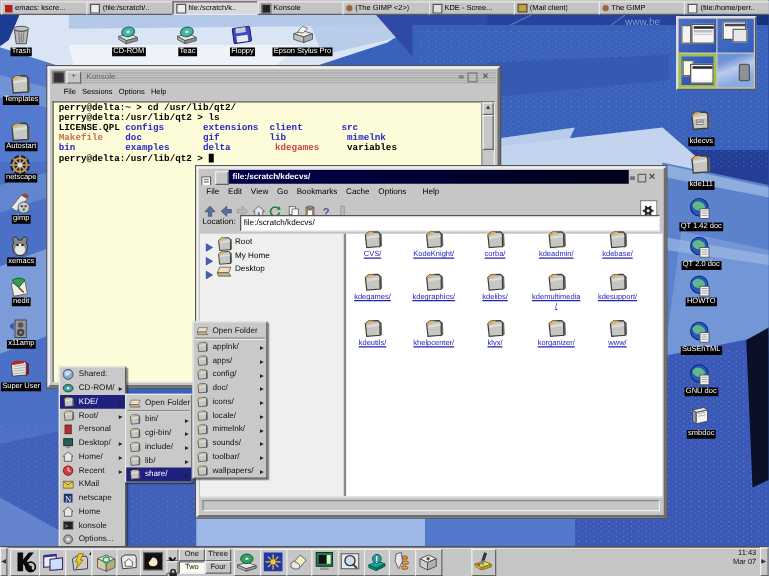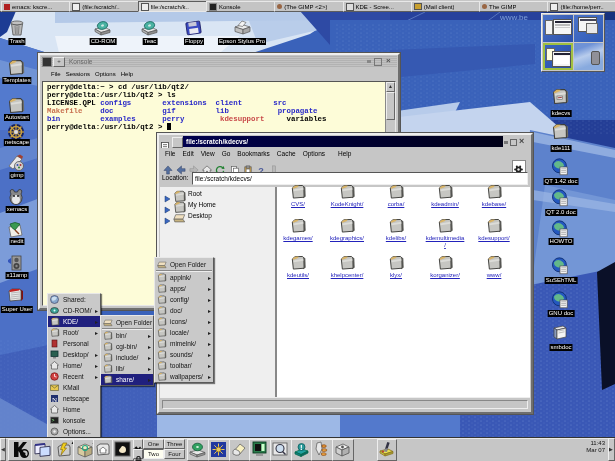--- a/index.html
+++ b/index.html
@@ -304,22 +304,22 @@
       <span>Help</span>
  </div>
  <div class="a" style="left:2px;top:26px;right:2px;bottom:2px;border:1px solid;border-color:#555 #e8e8e8 #e8e8e8 #555;background:#fdfcd8">
   <div class="a" style="right:0;top:0;width:9px;bottom:0;background:#c6c6c6;border-left:1px solid #888">
    <div class="a" style="left:0;top:0;width:7px;height:8px;background:#c6c6c6;border:1px solid;border-color:#eee #666 #666 #eee;font-size:5px;line-height:7px;text-align:center;color:#333">▲</div>
    <div class="a" style="left:0;top:10px;width:7px;height:26px;background:#c6c6c6;border:1px solid;border-color:#eee #666 #666 #eee"></div>
   </div>
   <pre style="position:absolute;left:4px;top:1px;margin:0;font-family:'Liberation Mono',monospace;font-size:7.4px;line-height:8px;font-weight:bold;color:#000"><span>perry@delta:~ &gt; cd /usr/lib/qt2/
 perry@delta:/usr/lib/qt2 &gt; ls
 LICENSE.QPL <span style="color:#2828c8">configs       extensions  client       src</span>
-<span style="color:#c87050">Makefile</span>    <span style="color:#2828c8">doc           gif         lib           propagate</span>
-<span style="color:#2828c8">bin         examples      perry        </span><span style="color:#c84848">kdesupport</span>     variables
+<span style="color:#c87050">Makefile</span>    <span style="color:#2828c8">doc           gif         lib           mimelnk</span>
+<span style="color:#2828c8">bin         examples      delta        </span><span style="color:#c84848">kdegames</span>     variables
 perry@delta:/usr/lib/qt2 &gt; <span style="display:inline-block;width:4.4px;height:7.4px;background:#000;vertical-align:-1px"></span></span></pre>
  </div>
 </div>
 <div class="win" style="left:157px;top:133px;width:376px;height:281px;box-sizing:border-box">
  <div class="a" style="left:1px;top:1px;right:1px;height:11px;background:#c6c6c6">
   <div class="a" style="left:1px;top:1px;width:9px;height:9px"><svg width="9" height="9" viewBox="0 0 9 9">
           <rect x="0.5" y="0.5" width="7" height="8" fill="#fff" stroke="#444" stroke-width="0.8"></rect>
           <rect x="2" y="2" width="4" height="1.2" fill="#888"></rect>
           <rect x="2" y="4" width="4" height="1.2" fill="#888"></rect>
         </svg></div>

